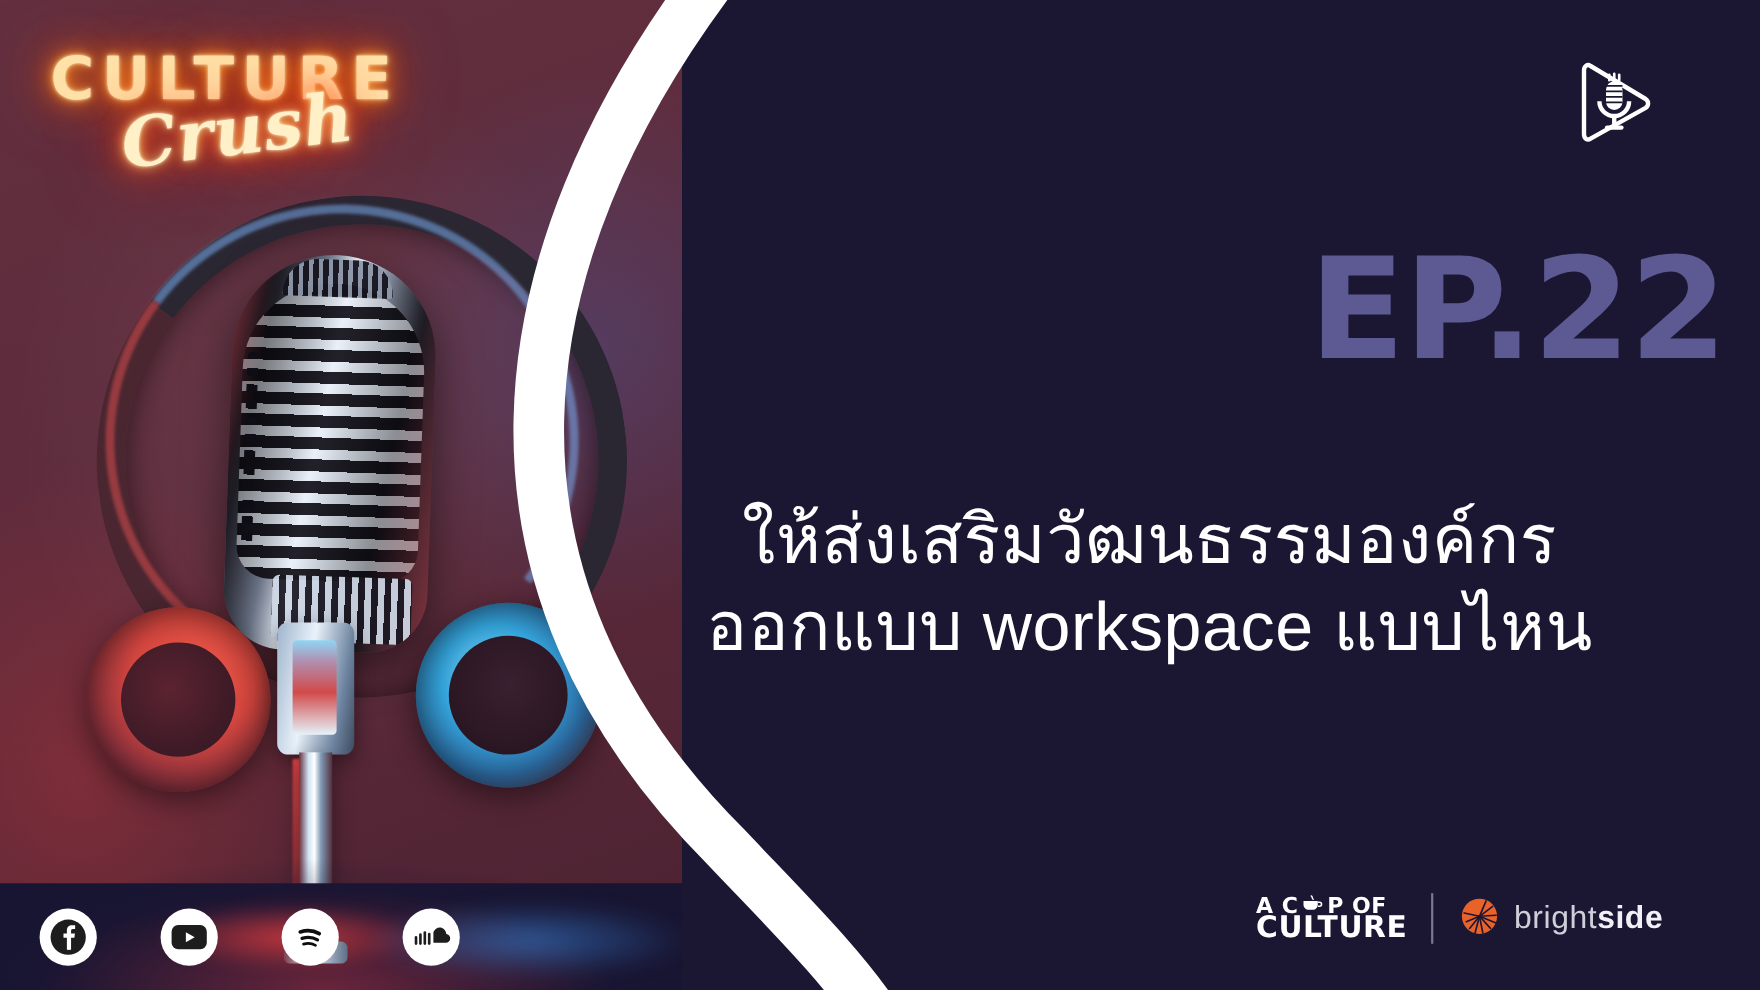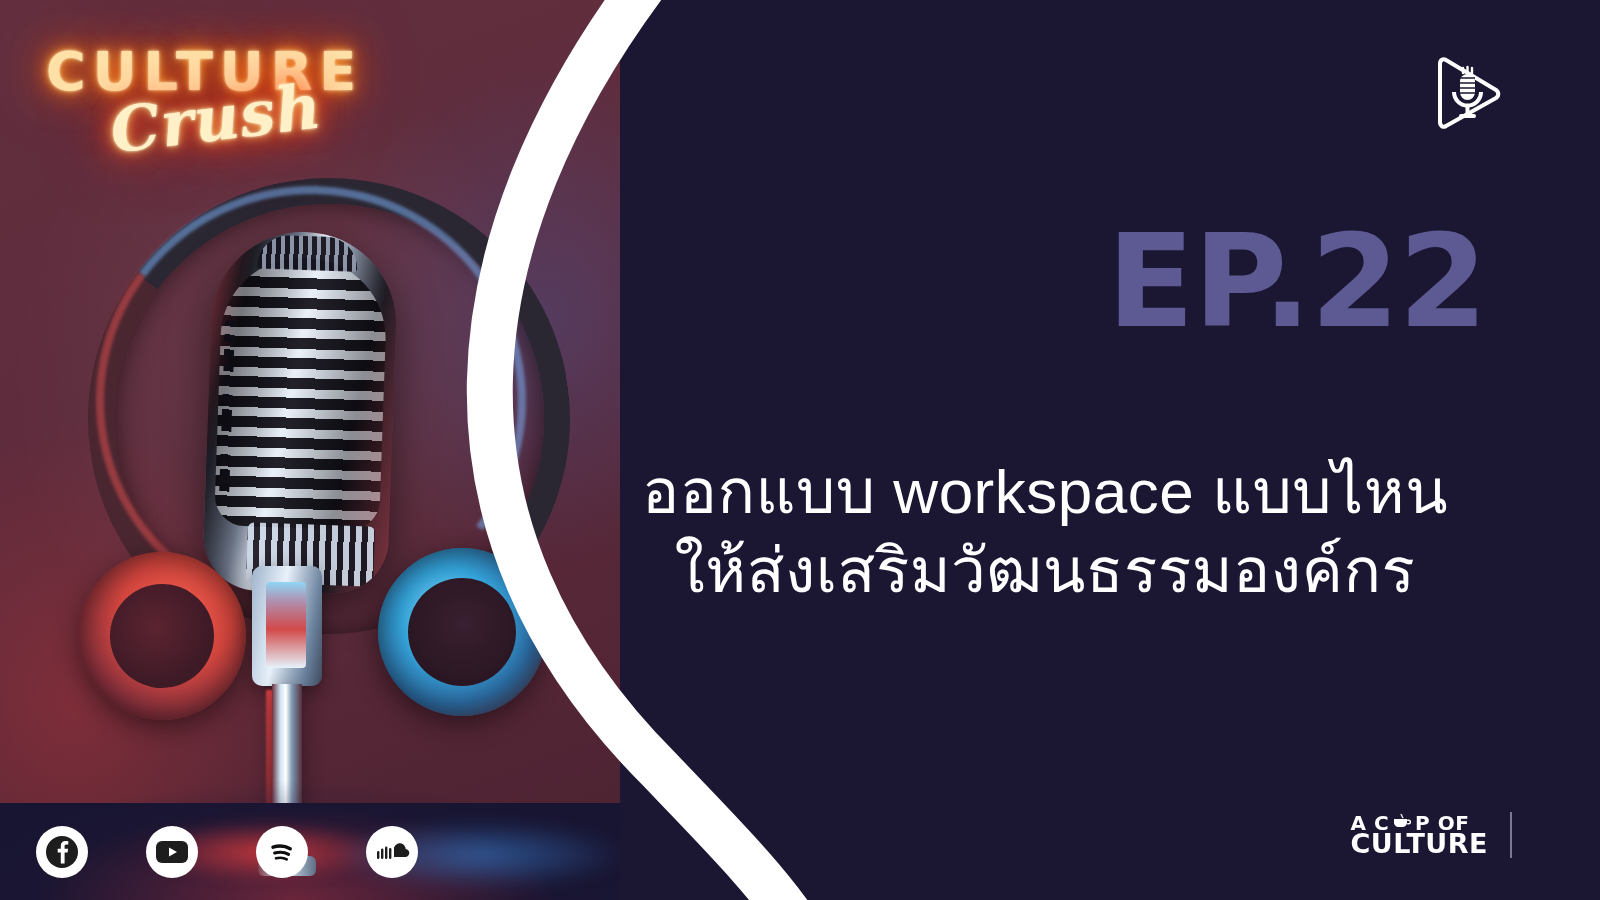--- a/index.html
+++ b/index.html
@@ -96,21 +96,21 @@
       0 0 42px #ff3a0a,
       0 0 70px rgba(255,40,0,.6);}
 
   
   .vp-badge{position:absolute;right:92px;top:52px;display:flex;align-items:center;gap:14px;}
   .vp-text{text-align:right;line-height:.98;color:#fff;font-weight:700;
     font-family:"DejaVu Sans",sans-serif;letter-spacing:1px;}
   .vp-l1{font-size:31px;}
   .vp-l2{font-size:31px;}
 
-  .ep{position:absolute;left:1107px;top:218px;font-family:"DejaVu Sans",sans-serif;
+  .ep{position:absolute;left:1190px;top:218px;font-family:"DejaVu Sans",sans-serif;
     font-weight:700;font-size:128px;letter-spacing:-1px;color:#5d5a93;line-height:1;}
 
   .title{position:absolute;left:540px;top:452px;width:1010px;text-align:center;color:#fff;
     font-family:"Liberation Sans",sans-serif;font-weight:400;}
   .title-line{font-size:62px;line-height:1.28;letter-spacing:.5px;white-space:nowrap;}
 
   
   .socials{position:absolute;left:36px;bottom:22px;display:flex;gap:58px;align-items:center;}
   .soc{width:52px;height:52px;border-radius:50%;background:#fff;display:flex;align-items:center;justify-content:center;}
 
@@ -182,22 +182,22 @@
         <rect x="39.5" y="53" width="4" height="10" fill="#fff"></rect>
         <rect x="33" y="62" width="17" height="4" rx="2" fill="#fff"></rect>
         <path d="M37 16 v5 M41.5 15 v6 M46 16 v5" stroke="#fff" stroke-width="2.4" stroke-linecap="round"></path>
       </svg>
     </span>
   </div>
 
   <div class="ep">EP.22</div>
 
   <div class="title">
+    <div class="title-line">ให้ส่งเสริมวัฒนธรรมองค์กร</div>
     <div class="title-line">ออกแบบ workspace แบบไหน</div>
-    <div class="title-line">ให้ส่งเสริมวัฒนธรรมองค์กร</div>
   </div>
 
   <div class="socials">
     <div class="soc">
       <svg width="34" height="34" viewBox="0 0 34 34">
         <circle cx="17" cy="17" r="16" fill="#1d1d1d"></circle>
         <path d="M19.6 17.4h3.0l.5-3.7h-3.5v-2.4c0-1.1.3-1.8 1.8-1.8h1.9V6.2c-.3 0-1.5-.15-2.8-.15-2.8 0-4.7 1.7-4.7 4.8v2.85h-3.1v3.7h3.1V28.4c.6.1 1.3.15 1.9.15s1.3-.05 1.9-.15z" fill="#fff"></path>
       </svg>
     </div>
     <div class="soc">
@@ -238,15 +238,35 @@
             <path d="M15.2 7.2h1.4c1 0 1.8.8 1.8 1.8s-.8 1.8-1.8 1.8h-1.4" stroke="#fff" stroke-width="1.4" fill="none"></path>
           </svg>
         </span>
         <span>P OF</span>
       </div>
       <div class="acoc-l2">CULTURE</div>
     </div>
 
     <div class="vdiv"></div>
 
+    <div class="bs">
+      <span>
+        <svg width="40" height="40" viewBox="0 0 40 40">
+          <circle cx="20" cy="20" r="16" fill="#e8622a"></circle>
+          <g stroke="#1b1733" stroke-width="1.5" stroke-linecap="round">
+            <path d="M20 20 L6 17"></path>
+              <path d="M20 20 L8 25"></path>
+              <path d="M20 20 L11 31"></path>
+            <path d="M20 20 L16 35"></path>
+              <path d="M20 20 L23 35"></path>
+              <path d="M20 20 L30 31"></path>
+            <path d="M20 20 L35 26"></path>
+              <path d="M20 20 L35 19"></path>
+              <path d="M20 20 L32 11"></path>
+            <path d="M20 20 L26 6"></path>
+          </g>
+        </svg>
+      </span>
+      <span class="bs-text"><span>bright</span><b>side</b></span>
+    </div>
   </div>
 
 </div>
 
 </body></html>

